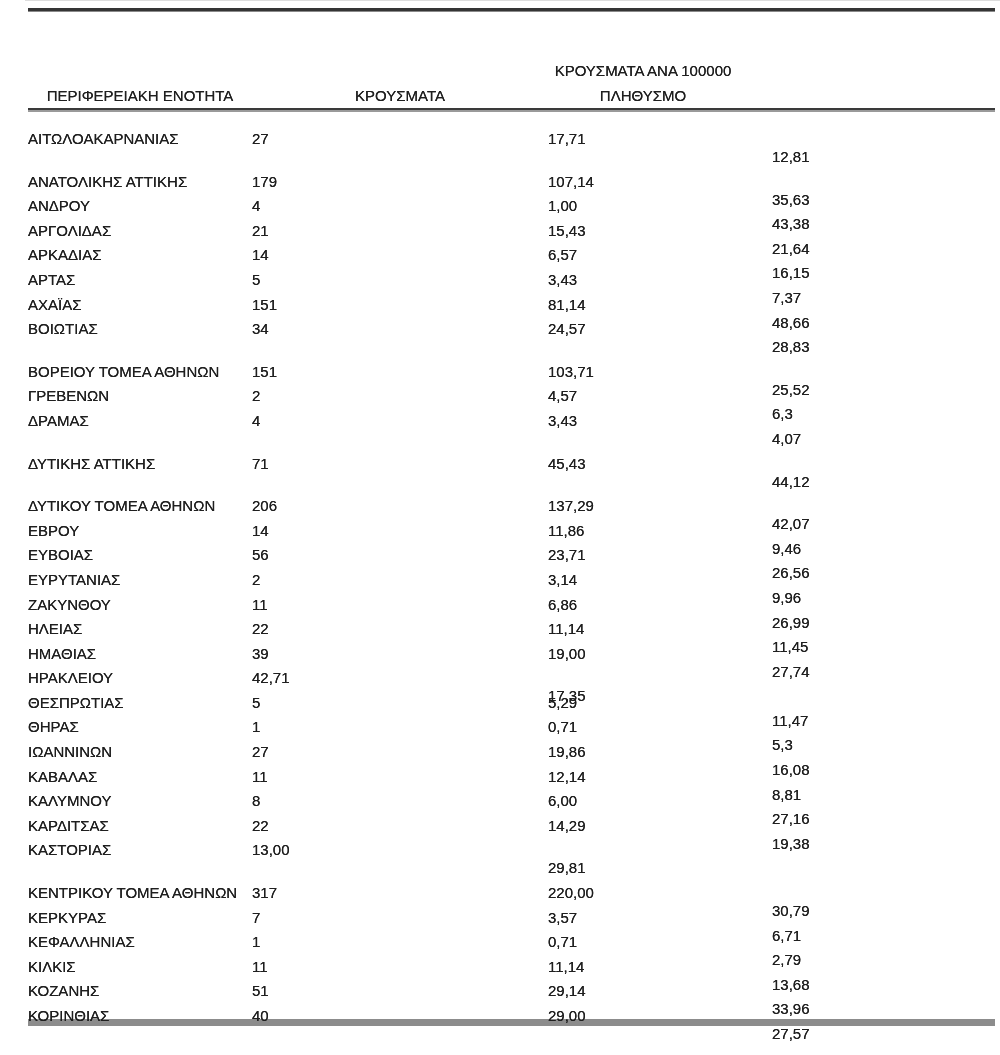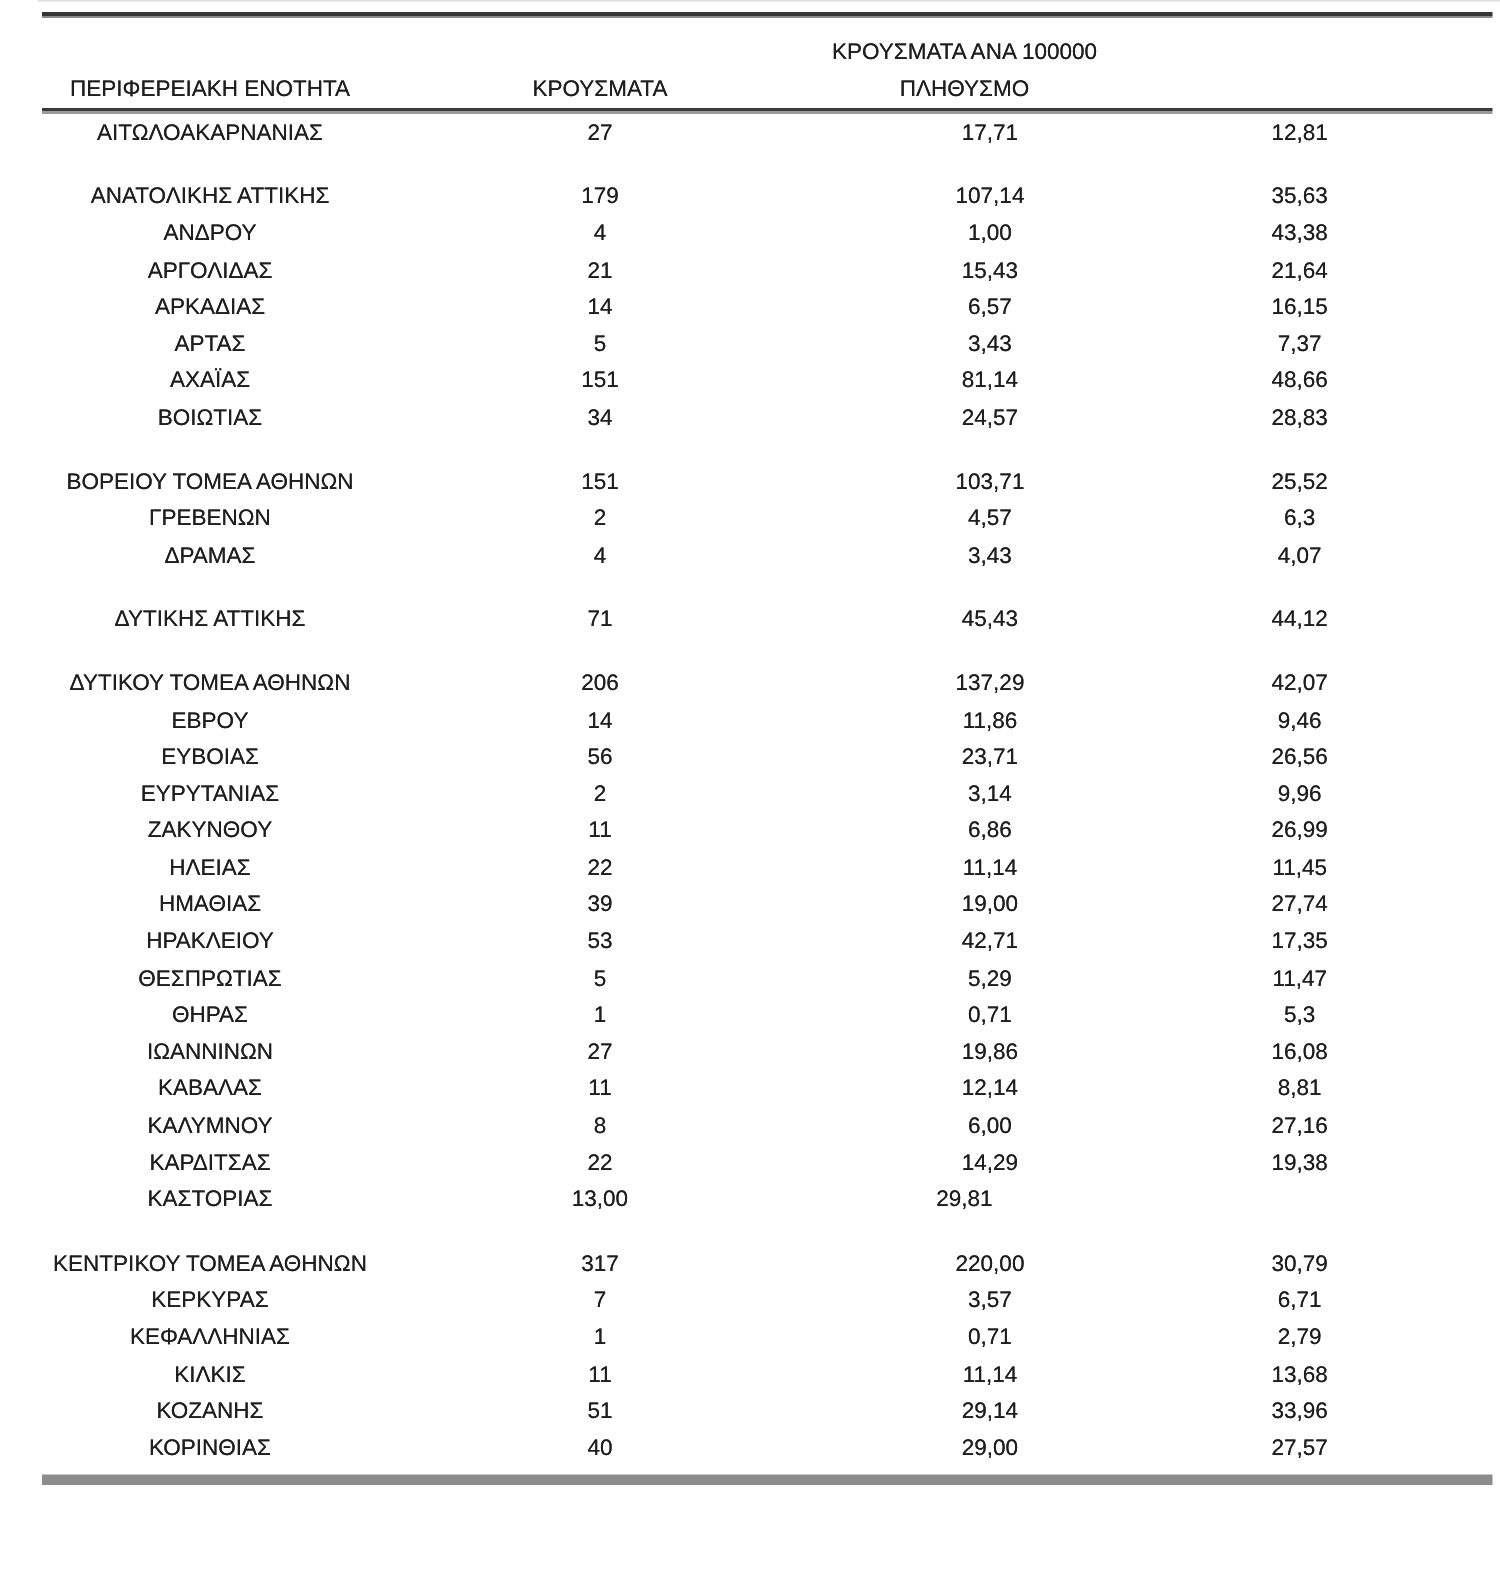--- a/index.html
+++ b/index.html
@@ -39,24 +39,23 @@
   }
   .tbody{
     font-size:15px;
     text-shadow:0 0 0.4px currentColor;
   }
   .row{
     display:grid;
     grid-template-columns:224px 296px 224px 223px;
     height:24.6px;
     align-items:center;
-    text-align:center;
   }
   .gap{height:18px;}
-  .col4{padding-right:34px;}
+  .col4{padding-right:34px;margin-top:36px;}
   .rule-bottom{
     margin-top:5px;
     height:7px;
     background:#8c8c8c;
   }
 </style>
 </head>
 <body>
 
 <div class="page">
@@ -194,21 +193,20 @@
           <div class="cell col4">11,45</div>
         </div>
         <div class="row">
           <div class="cell col1">ΗΜΑΘΙΑΣ</div>
           <div class="cell col2">39</div>
           <div class="cell col3">19,00</div>
           <div class="cell col4">27,74</div>
         </div>
         <div class="row">
           <div class="cell col1">ΗΡΑΚΛΕΙΟΥ</div>
-          <div class="cell col2">53</div>
           <div class="cell col3">42,71</div>
           <div class="cell col4">17,35</div>
         </div>
         <div class="row">
           <div class="cell col1">ΘΕΣΠΡΩΤΙΑΣ</div>
           <div class="cell col2">5</div>
           <div class="cell col3">5,29</div>
           <div class="cell col4">11,47</div>
         </div>
         <div class="row">

